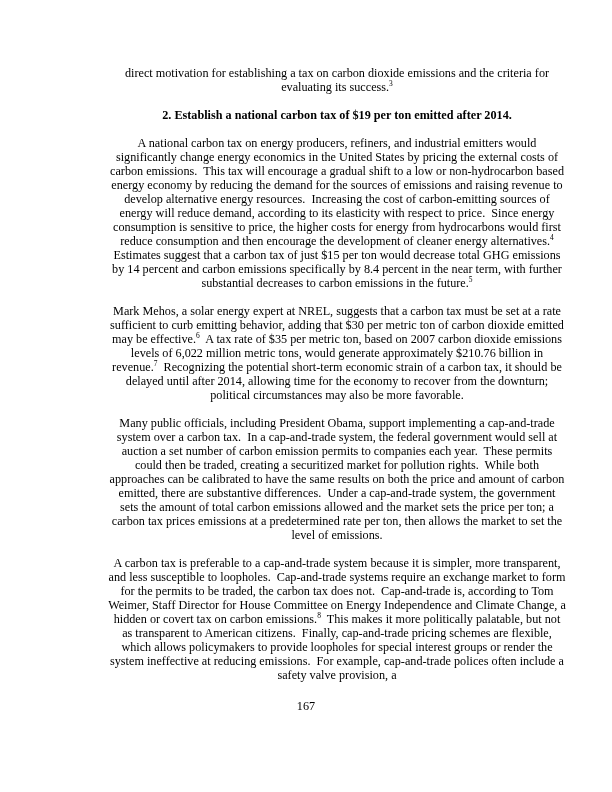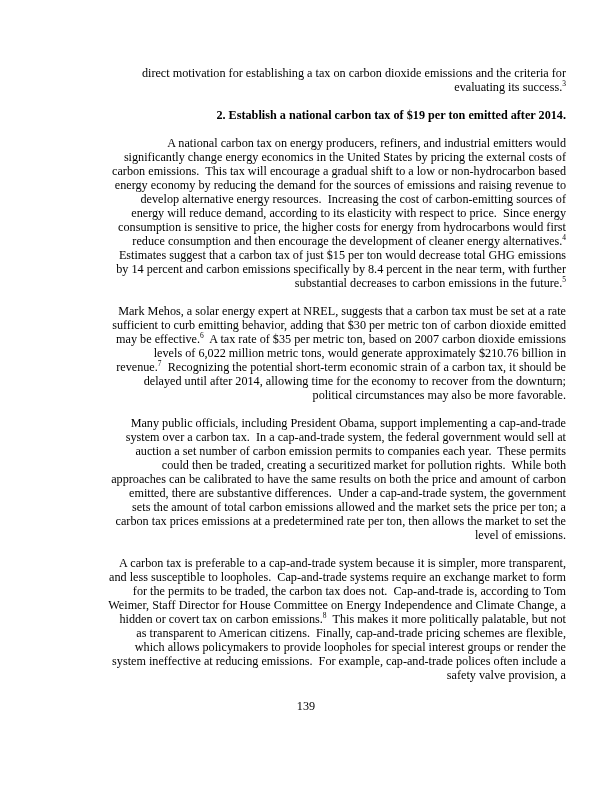--- a/index.html
+++ b/index.html
@@ -12,21 +12,21 @@
     color: #000000;
     overflow: hidden;
   }
   .page-content {
     position: absolute;
     left: 108px;
     top: 66px;
     width: 458px;
     font-size: 12.2px;
     line-height: 14px;
-    text-align: right;
+    text-align: center;
   }
   .page-content p {
     margin: 0 0 14px 0;
     white-space: pre-wrap;
   }
   .page-content p.heading { font-weight: bold; }
   .page-content sup {
     font-size: 7.5px;
     line-height: 0;
     vertical-align: super;
@@ -46,13 +46,13 @@
 
 <div class="page-content">
     <p class="body"><span>direct motivation for establishing a tax on carbon dioxide emissions and the criteria for evaluating its success.</span><sup>3</sup></p>
     <p class="heading"><span>2. Establish a national carbon tax of $19 per ton emitted after 2014.</span></p>
     <p class="body"><span>A national carbon tax on energy producers, refiners, and industrial emitters would significantly change energy economics in the United States by pricing the external costs of carbon emissions.  This tax will encourage a gradual shift to a low or non-hydrocarbon based energy economy by reducing the demand for the sources of emissions and raising revenue to develop alternative energy resources.  Increasing the cost of carbon-emitting sources of energy will reduce demand, according to its elasticity with respect to price.  Since energy consumption is sensitive to price, the higher costs for energy from hydrocarbons would first reduce consumption and then encourage the development of cleaner energy alternatives.</span><sup>4</sup><span>  Estimates suggest that a carbon tax of just $15 per ton would decrease total GHG emissions by 14 percent and carbon emissions specifically by 8.4 percent in the near term, with further substantial decreases to carbon emissions in the future.</span><sup>5</sup></p>
     <p class="body"><span>Mark Mehos, a solar energy expert at NREL, suggests that a carbon tax must be set at a rate sufficient to curb emitting behavior, adding that $30 per metric ton of carbon dioxide emitted may be effective.</span><sup>6</sup><span>  A tax rate of $35 per metric ton, based on 2007 carbon dioxide emissions levels of 6,022 million metric tons, would generate approximately $210.76 billion in revenue.</span><sup>7</sup><span>  Recognizing the potential short-term economic strain of a carbon tax, it should be delayed until after 2014, allowing time for the economy to recover from the downturn; political circumstances may also be more favorable.</span></p>
     <p class="body"><span>Many public officials, including President Obama, support implementing a cap-and-trade system over a carbon tax.  In a cap-and-trade system, the federal government would sell at auction a set number of carbon emission permits to companies each year.  These permits could then be traded, creating a securitized market for pollution rights.  While both approaches can be calibrated to have the same results on both the price and amount of carbon emitted, there are substantive differences.  Under a cap-and-trade system, the government sets the amount of total carbon emissions allowed and the market sets the price per ton; a carbon tax prices emissions at a predetermined rate per ton, then allows the market to set the level of emissions.</span></p>
     <p class="body"><span>A carbon tax is preferable to a cap-and-trade system because it is simpler, more transparent, and less susceptible to loopholes.  Cap-and-trade systems require an exchange market to form for the permits to be traded, the carbon tax does not.  Cap-and-trade is, according to Tom Weimer, Staff Director for House Committee on Energy Independence and Climate Change, a hidden or covert tax on carbon emissions.</span><sup>8</sup><span>  This makes it more politically palatable, but not as transparent to American citizens.  Finally, cap-and-trade pricing schemes are flexible, which allows policymakers to provide loopholes for special interest groups or render the system ineffective at reducing emissions.  For example, cap-and-trade polices often include a safety valve provision, a</span></p>
   </div>
 
-<div class="page-number">139</div>
+<div class="page-number">167</div>
 
 </body></html>

